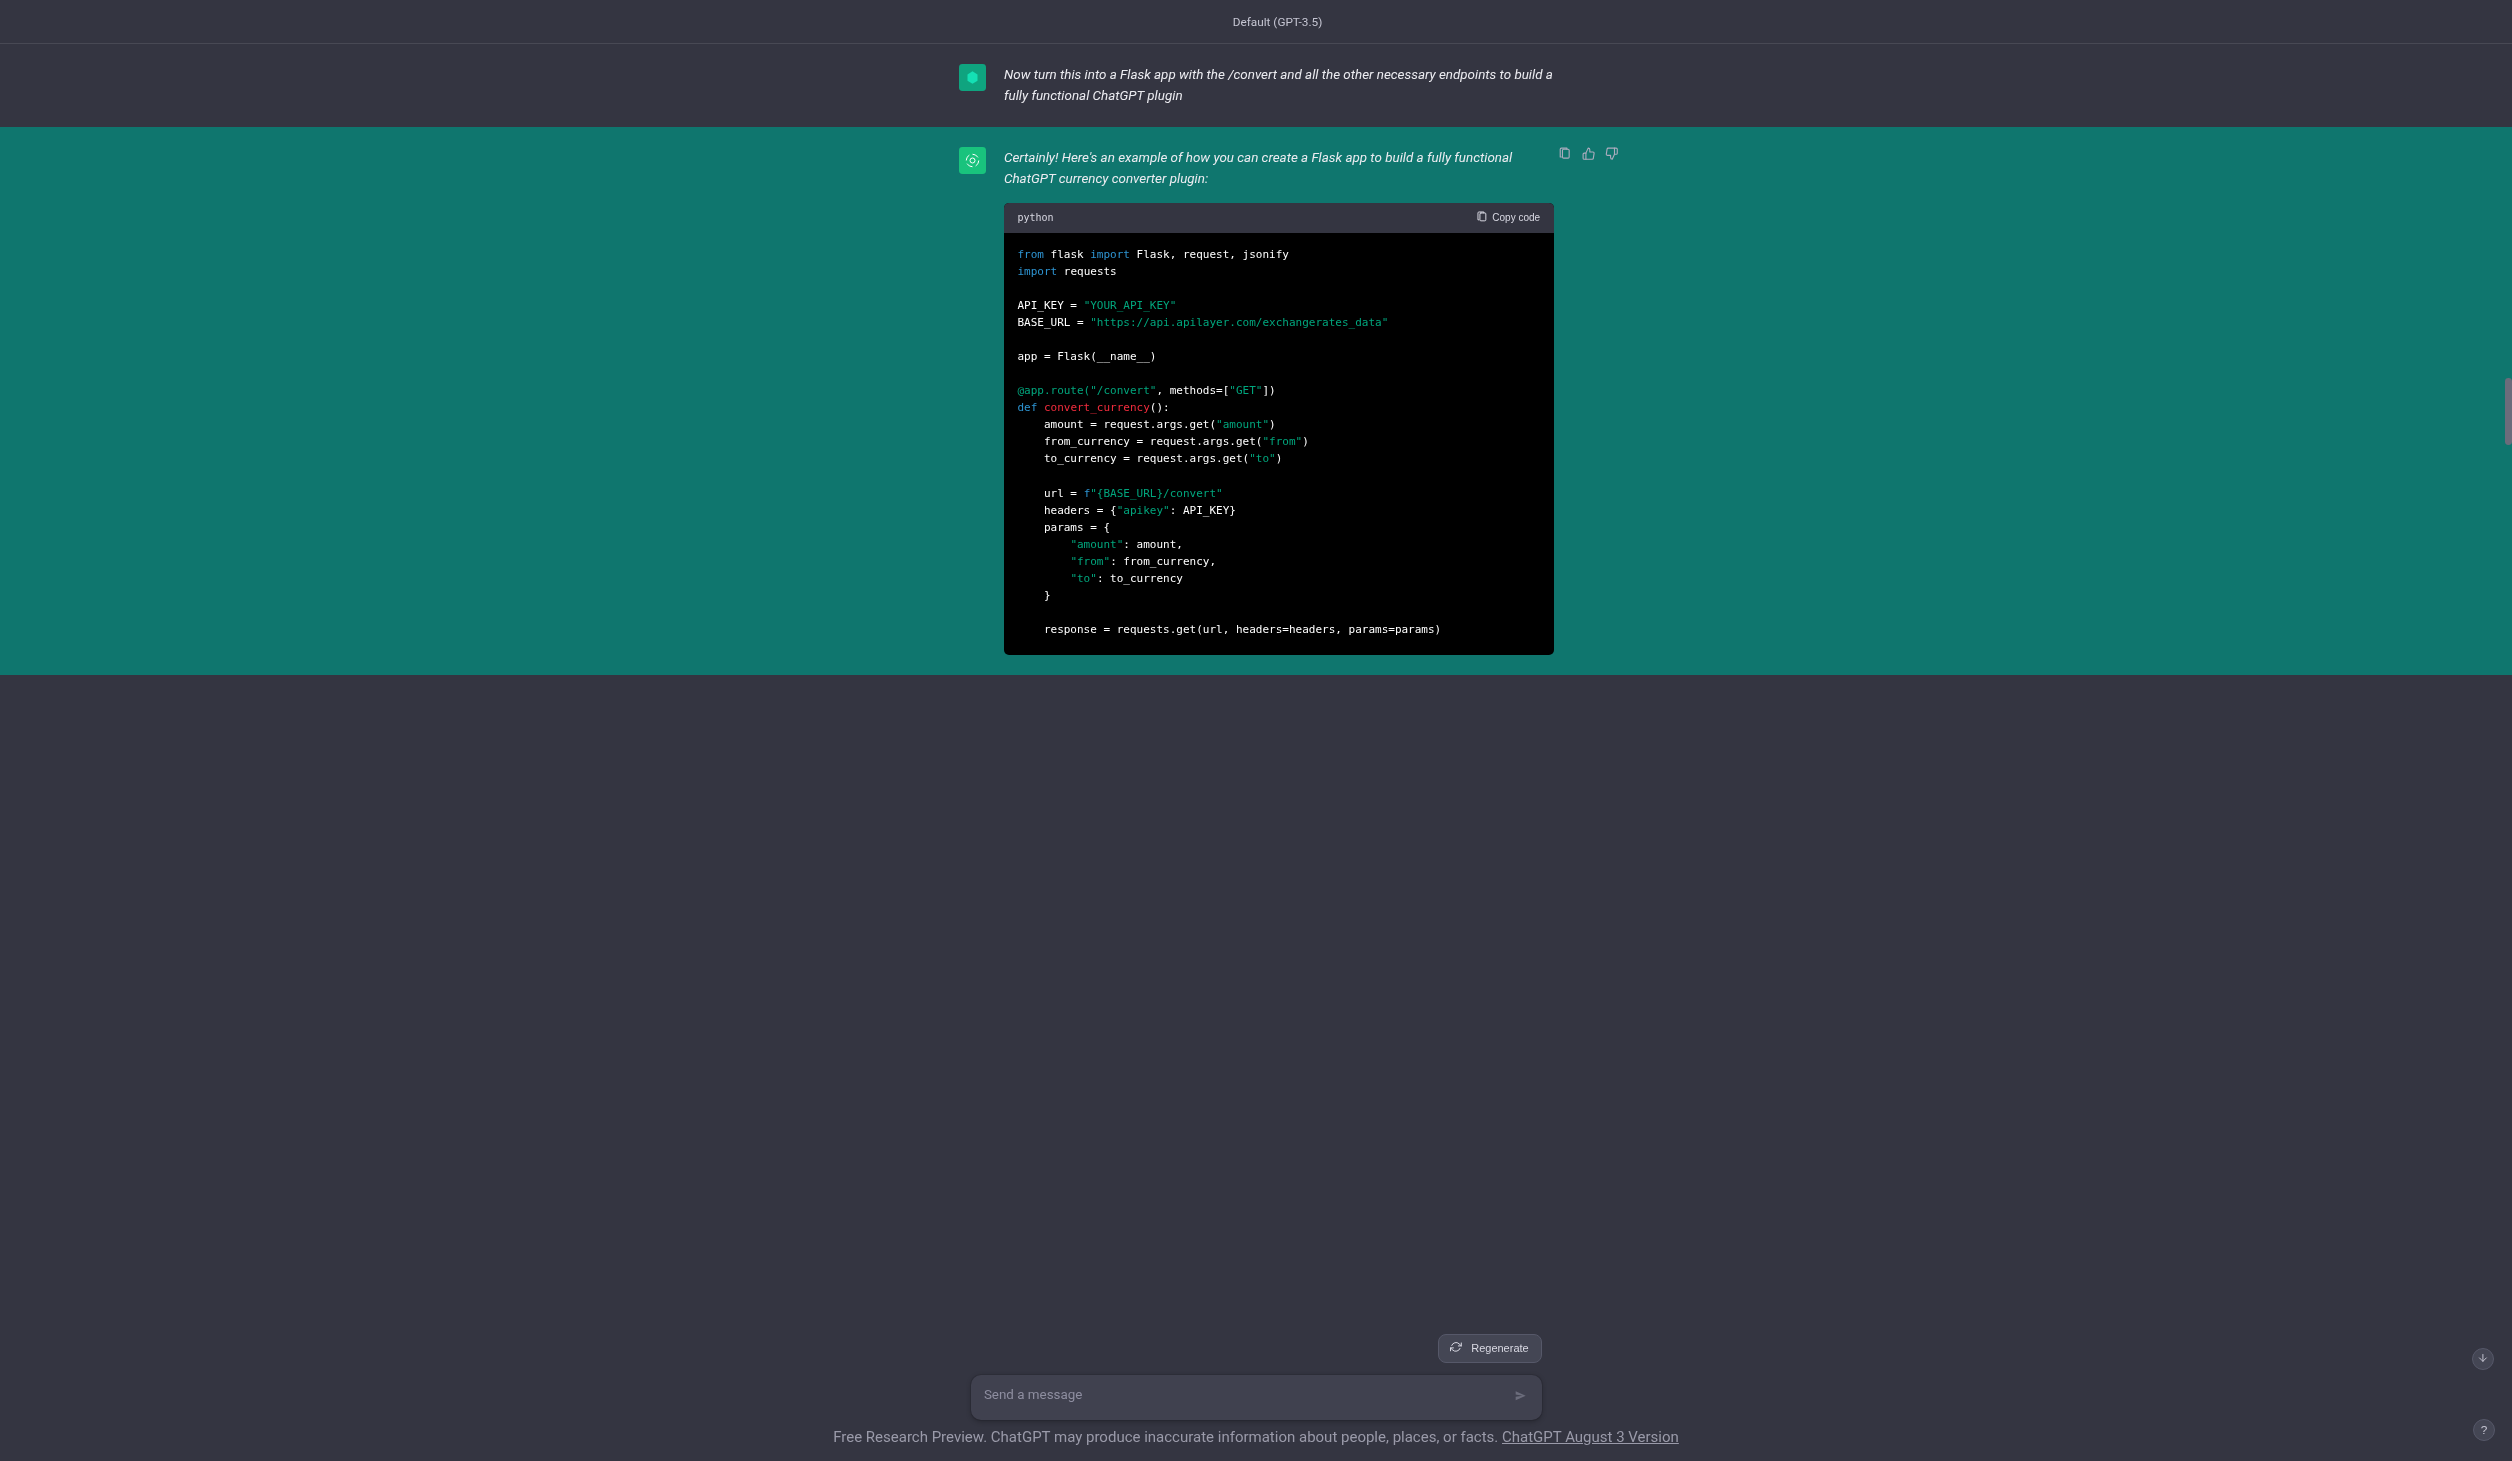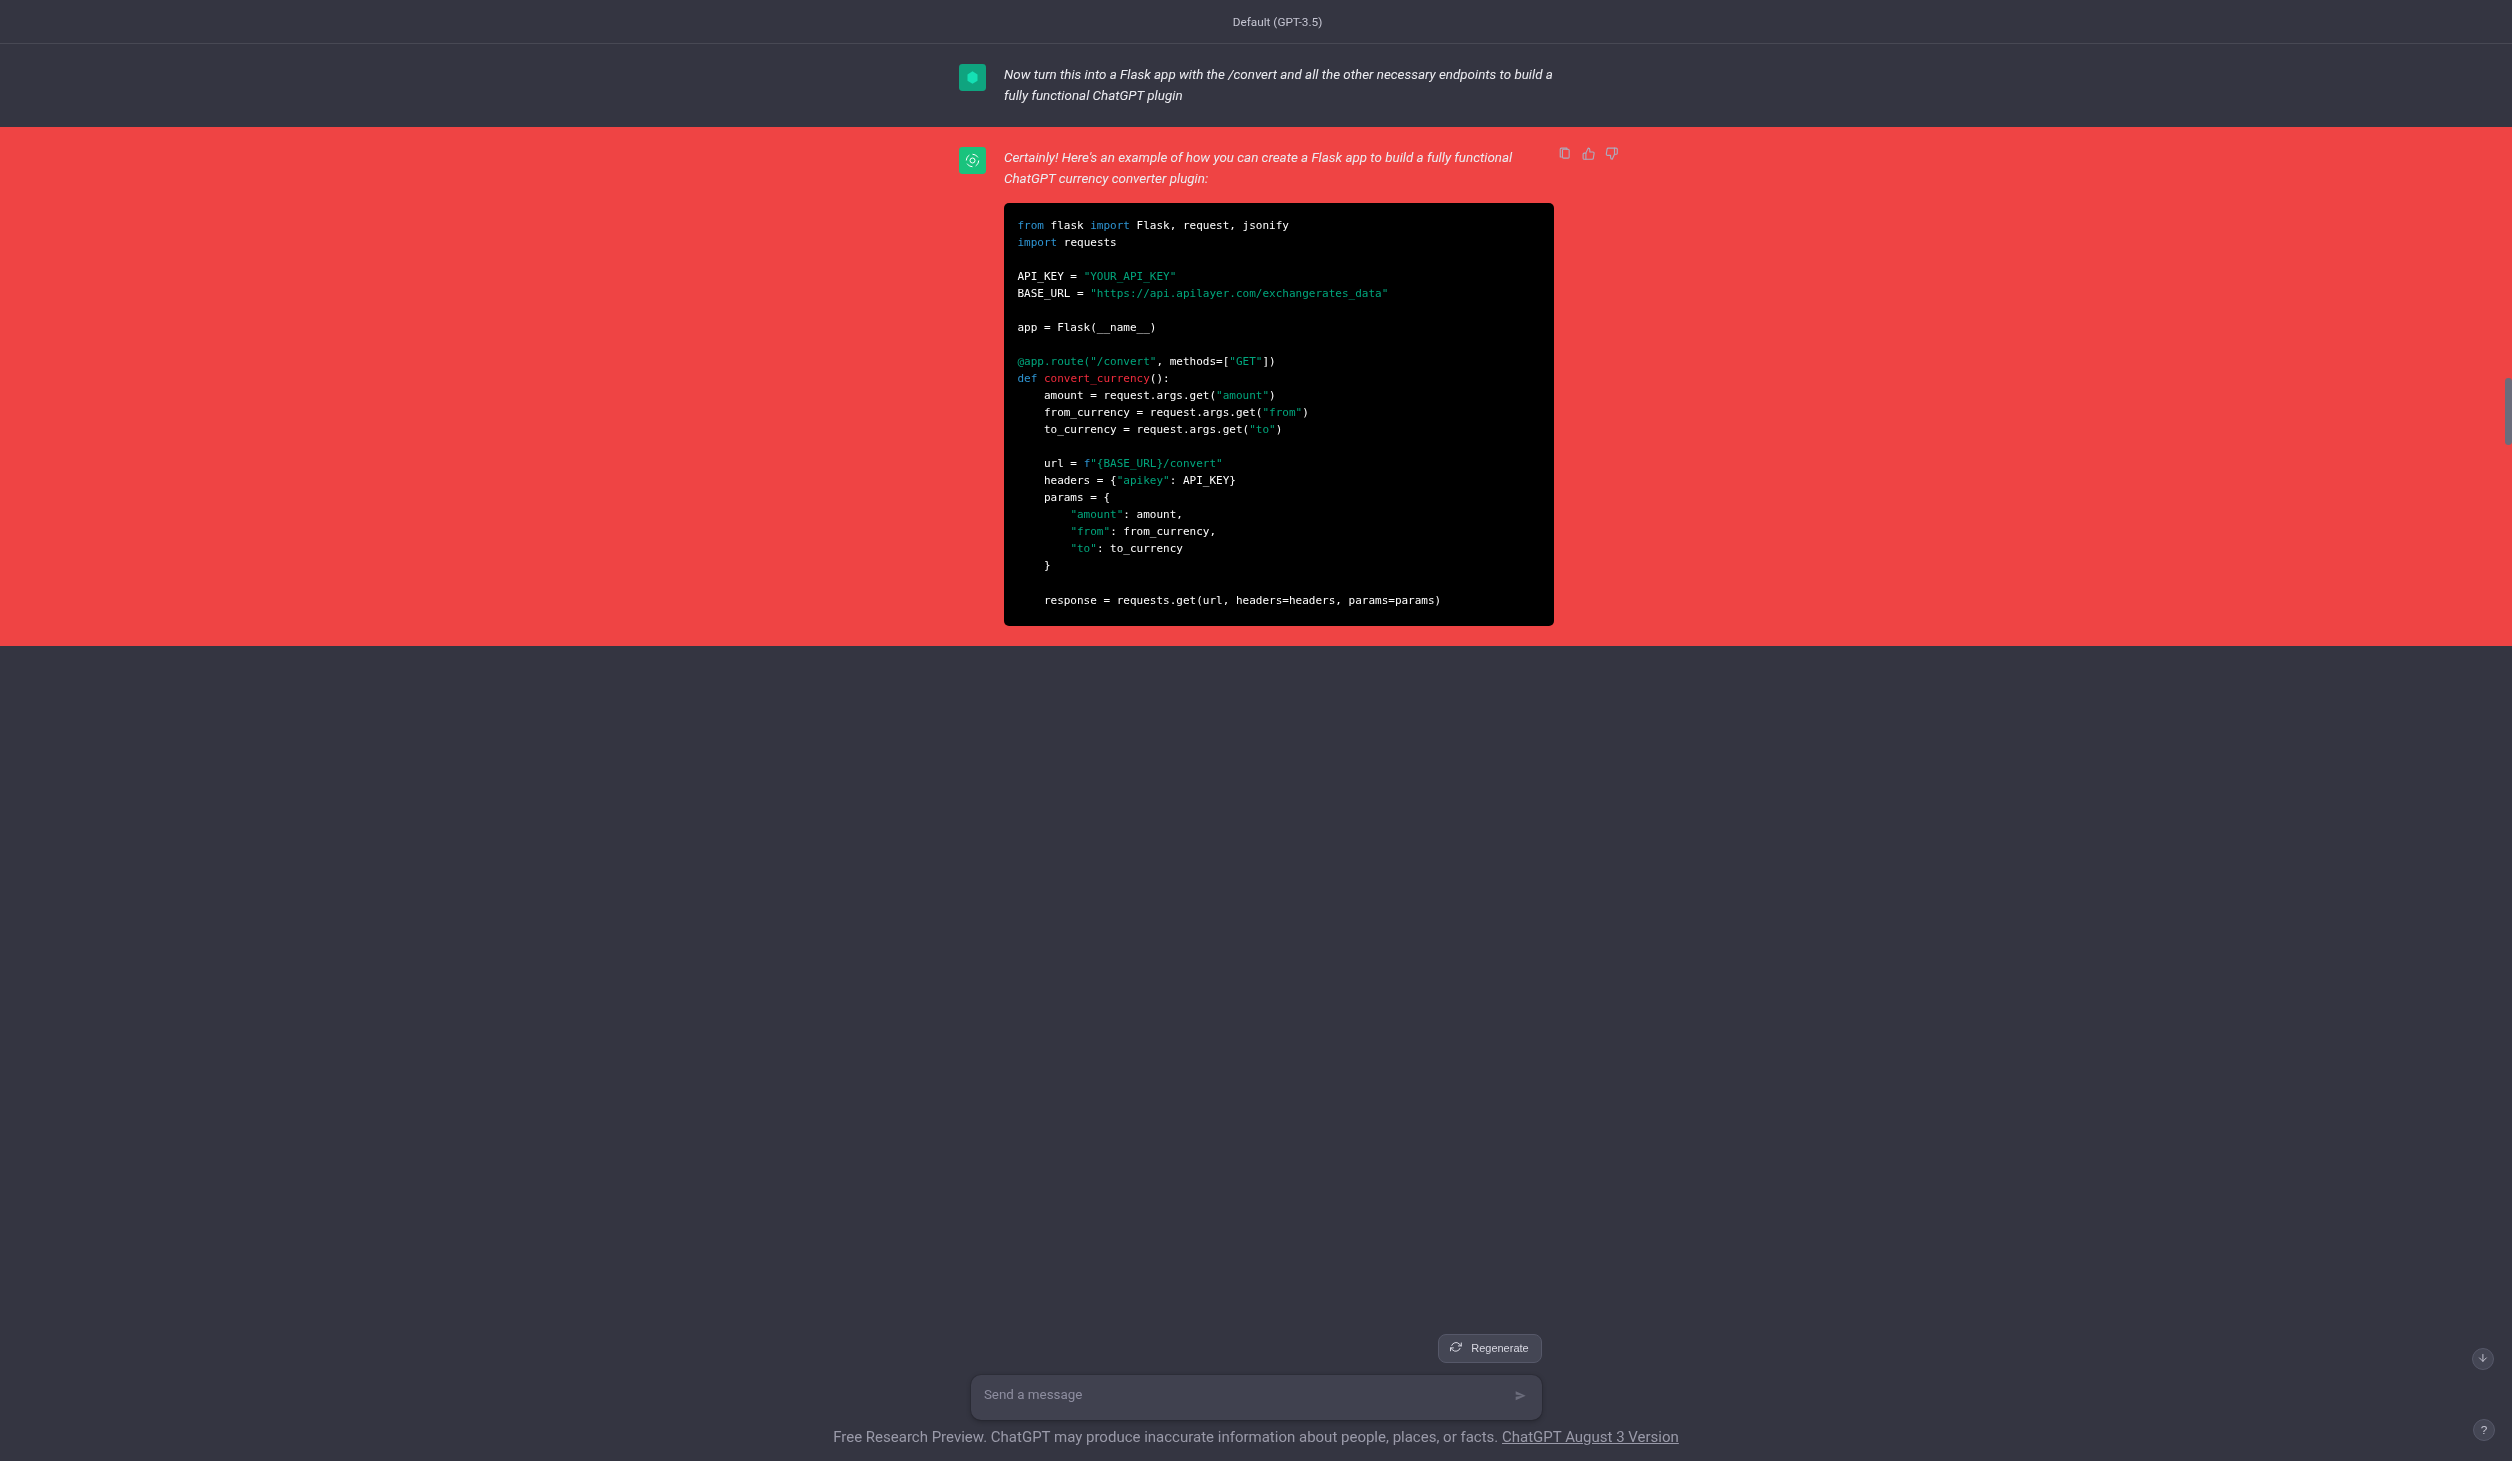--- a/index.html
+++ b/index.html
@@ -34,21 +34,21 @@
 
   
   .scroll {
     flex: 1 1 auto;
     overflow-y: auto;
     position: relative;
   }
 
   
   .msg-row { width:100%; display:flex; justify-content:center; }
-  .msg-row.assistant { background:#ef4444; }
+  .msg-row.assistant { background:#0f766e; }
   .msg-inner {
     width: 100%;
     max-width: 595px;
     display:flex;
     gap: 18.5px;
     padding: 20px 0;
     position:relative;
   }
   .avatar {
     width:27px;height:27px;border-radius:3.4px;flex-shrink:0;
@@ -209,20 +209,32 @@
                 <path d="M22 12a10 10 0 0 1-5 8.66"></path>
                 <path d="M12 22a10 10 0 0 1-8.66-5"></path>
                 <path d="M2 12a10 10 0 0 1 5-8.66"></path>
               </svg>
           </span>
         </div>
         <div class="msg-body">
           <div class="msg-text">Certainly! Here's an example of how you can create a Flask app to build a fully functional ChatGPT currency converter plugin:</div>
 
           <div class="code-block">
+            <div class="code-header">
+              <span>python</span>
+              <button class="copy-btn">
+                <span>
+                  <svg viewBox="0 0 24 24" fill="none" stroke="currentColor" stroke-width="2" stroke-linecap="round" stroke-linejoin="round">
+                      <rect x="8" y="4" width="12" height="16" rx="2"></rect>
+                      <path d="M16 4V2H6a2 2 0 0 0-2 2v14h2"></path>
+                    </svg>
+                </span>
+                <span>Copy code</span>
+              </button>
+            </div>
             <pre class="code-body"><span class="tok-keyword">from</span><span> flask </span><span class="tok-keyword">import</span><span> Flask, request, jsonify</span>
 <span class="tok-keyword">import</span><span> requests</span>
 
 <span>API_KEY = </span><span class="tok-string">"YOUR_API_KEY"</span>
 <span>BASE_URL = </span><span class="tok-string">"https://api.apilayer.com/exchangerates_data"</span>
 
 <span>app = Flask(__name__)</span>
 
 <span class="tok-decor">@app.route(</span><span class="tok-string">"/convert"</span><span>, methods=[</span><span class="tok-string">"GET"</span><span>])</span>
 <span class="tok-keyword">def</span><span class="tok-func"> convert_currency</span><span>():</span>

